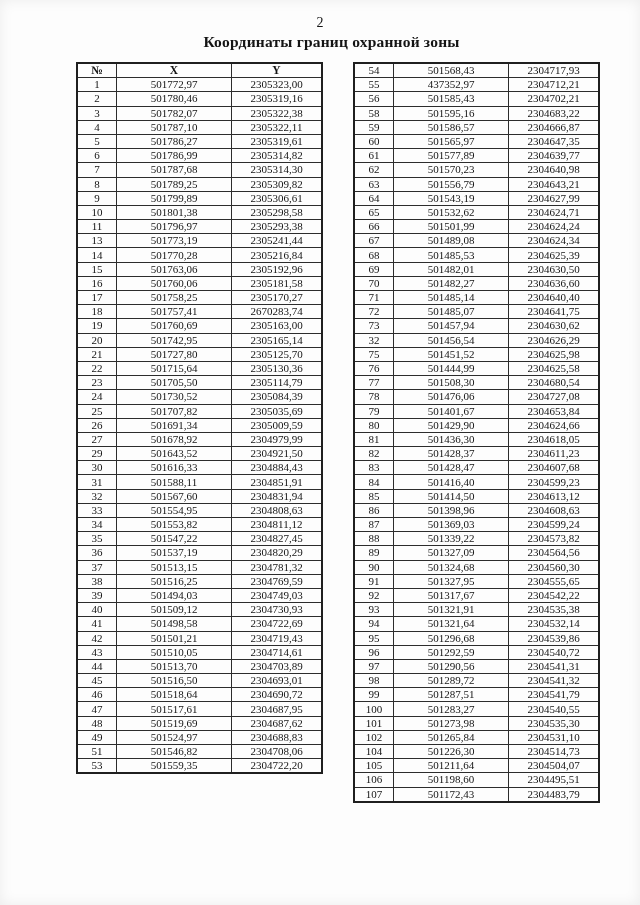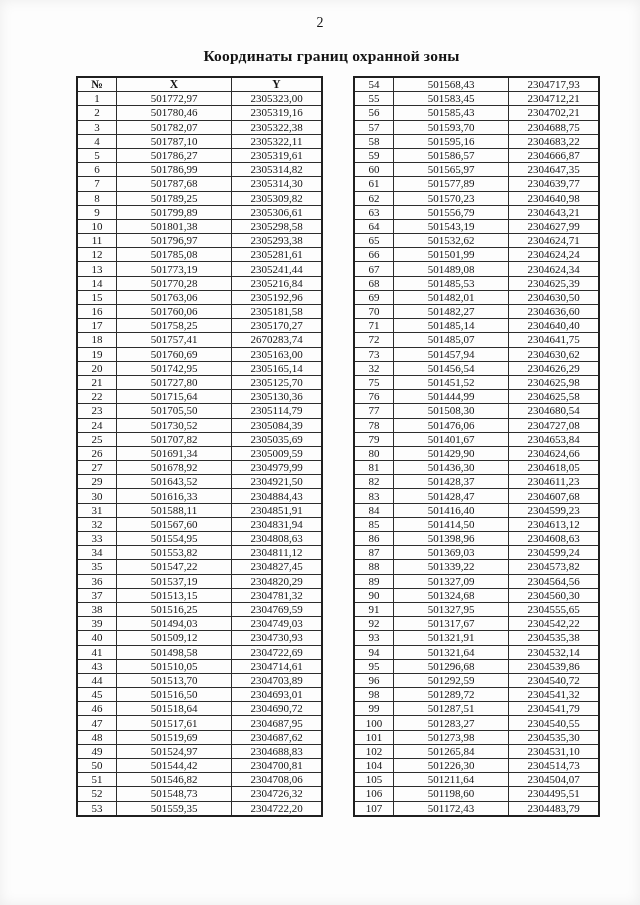--- a/index.html
+++ b/index.html
@@ -19,21 +19,21 @@
   }
   .page-number {
     text-align: center;
     padding-top: 15px;
     font-size: 14px;
   }
   .doc-title {
     text-align: center;
     font-weight: bold;
     font-size: 15.5px;
-    margin-top: 16px;
+    margin-top: 2px;
     letter-spacing: 0.2px;
     padding-left: 23px;
   }
   .tables-wrap {
     display: flex;
     gap: 30px;
     margin: 11px 0 0 76px;
     align-items: flex-start;
   }
   table.coords {
@@ -130,25 +130,20 @@
             <td class="col-num">10</td>
             <td class="col-x">501801,38</td>
             <td class="col-y">2305298,58</td>
           </tr>
           <tr>
             <td class="col-num">11</td>
             <td class="col-x">501796,97</td>
             <td class="col-y">2305293,38</td>
           </tr>
           <tr>
-            <td class="col-num">12</td>
-            <td class="col-x">501785,08</td>
-            <td class="col-y">2305281,61</td>
-          </tr>
-          <tr>
             <td class="col-num">13</td>
             <td class="col-x">501773,19</td>
             <td class="col-y">2305241,44</td>
           </tr>
           <tr>
             <td class="col-num">14</td>
             <td class="col-x">501770,28</td>
             <td class="col-y">2305216,84</td>
           </tr>
           <tr>
@@ -275,20 +270,25 @@
             <td class="col-num">40</td>
             <td class="col-x">501509,12</td>
             <td class="col-y">2304730,93</td>
           </tr>
           <tr>
             <td class="col-num">41</td>
             <td class="col-x">501498,58</td>
             <td class="col-y">2304722,69</td>
           </tr>
           <tr>
+            <td class="col-num">42</td>
+            <td class="col-x">501501,21</td>
+            <td class="col-y">2304719,43</td>
+          </tr>
+          <tr>
             <td class="col-num">43</td>
             <td class="col-x">501510,05</td>
             <td class="col-y">2304714,61</td>
           </tr>
           <tr>
             <td class="col-num">44</td>
             <td class="col-x">501513,70</td>
             <td class="col-y">2304703,89</td>
           </tr>
           <tr>
@@ -310,65 +310,50 @@
             <td class="col-num">48</td>
             <td class="col-x">501519,69</td>
             <td class="col-y">2304687,62</td>
           </tr>
           <tr>
             <td class="col-num">49</td>
             <td class="col-x">501524,97</td>
             <td class="col-y">2304688,83</td>
           </tr>
           <tr>
-            <td class="col-num">50</td>
-            <td class="col-x">501544,42</td>
-            <td class="col-y">2304700,81</td>
-          </tr>
-          <tr>
             <td class="col-num">51</td>
             <td class="col-x">501546,82</td>
             <td class="col-y">2304708,06</td>
-          </tr>
-          <tr>
-            <td class="col-num">52</td>
-            <td class="col-x">501548,73</td>
-            <td class="col-y">2304726,32</td>
           </tr>
           <tr>
             <td class="col-num">53</td>
             <td class="col-x">501559,35</td>
             <td class="col-y">2304722,20</td>
           </tr>
         </tbody>
     </table>
 
     <table class="coords">
       <tbody>
           <tr>
             <td class="col-num">54</td>
             <td class="col-x">501568,43</td>
             <td class="col-y">2304717,93</td>
           </tr>
           <tr>
             <td class="col-num">55</td>
-            <td class="col-x">501583,45</td>
+            <td class="col-x">437352,97</td>
             <td class="col-y">2304712,21</td>
           </tr>
           <tr>
             <td class="col-num">56</td>
             <td class="col-x">501585,43</td>
             <td class="col-y">2304702,21</td>
           </tr>
           <tr>
-            <td class="col-num">57</td>
-            <td class="col-x">501593,70</td>
-            <td class="col-y">2304688,75</td>
-          </tr>
-          <tr>
             <td class="col-num">58</td>
             <td class="col-x">501595,16</td>
             <td class="col-y">2304683,22</td>
           </tr>
           <tr>
             <td class="col-num">59</td>
             <td class="col-x">501586,57</td>
             <td class="col-y">2304666,87</td>
           </tr>
           <tr>
@@ -548,20 +533,25 @@
           </tr>
           <tr>
             <td class="col-num">95</td>
             <td class="col-x">501296,68</td>
             <td class="col-y">2304539,86</td>
           </tr>
           <tr>
             <td class="col-num">96</td>
             <td class="col-x">501292,59</td>
             <td class="col-y">2304540,72</td>
+          </tr>
+          <tr>
+            <td class="col-num">97</td>
+            <td class="col-x">501290,56</td>
+            <td class="col-y">2304541,31</td>
           </tr>
           <tr>
             <td class="col-num">98</td>
             <td class="col-x">501289,72</td>
             <td class="col-y">2304541,32</td>
           </tr>
           <tr>
             <td class="col-num">99</td>
             <td class="col-x">501287,51</td>
             <td class="col-y">2304541,79</td>

